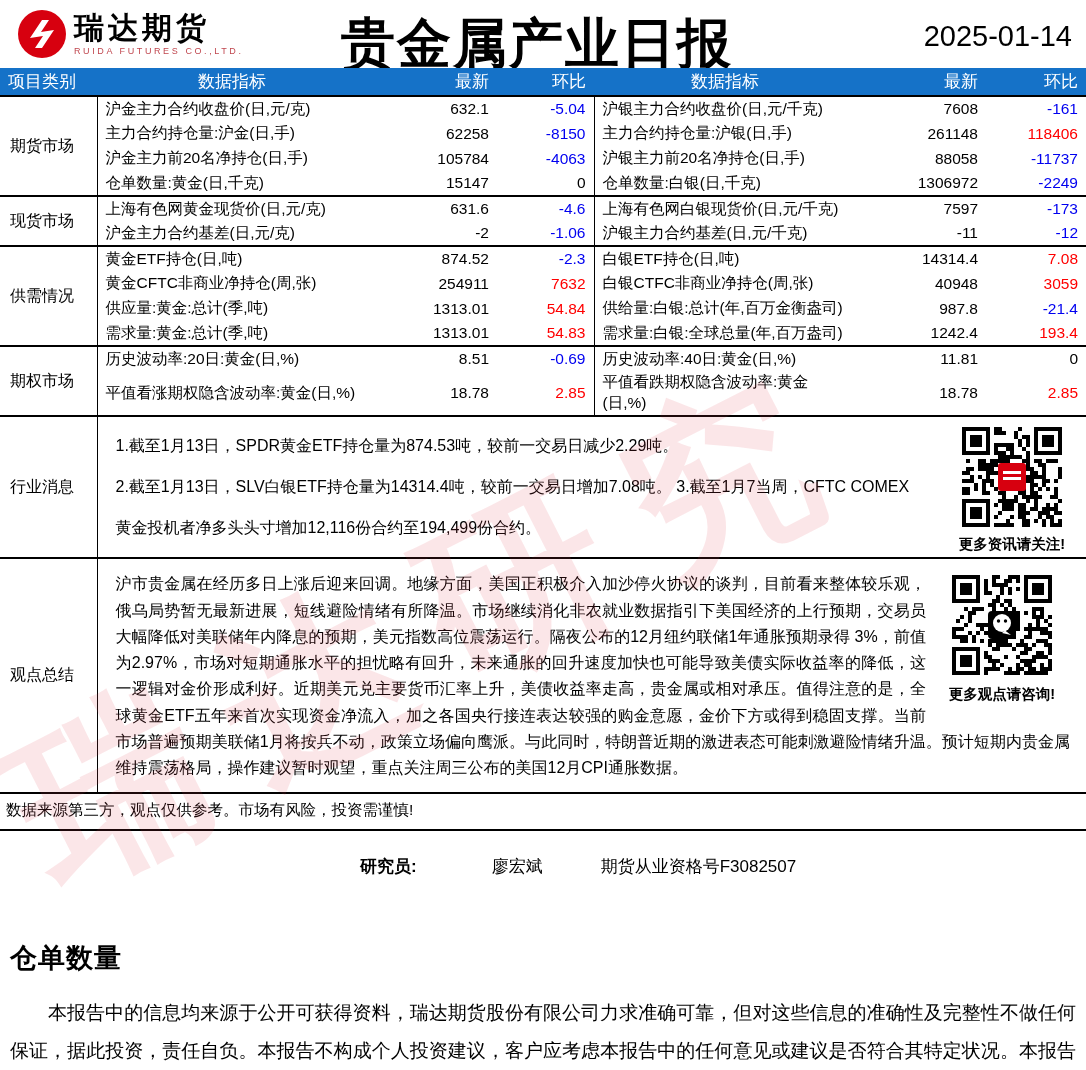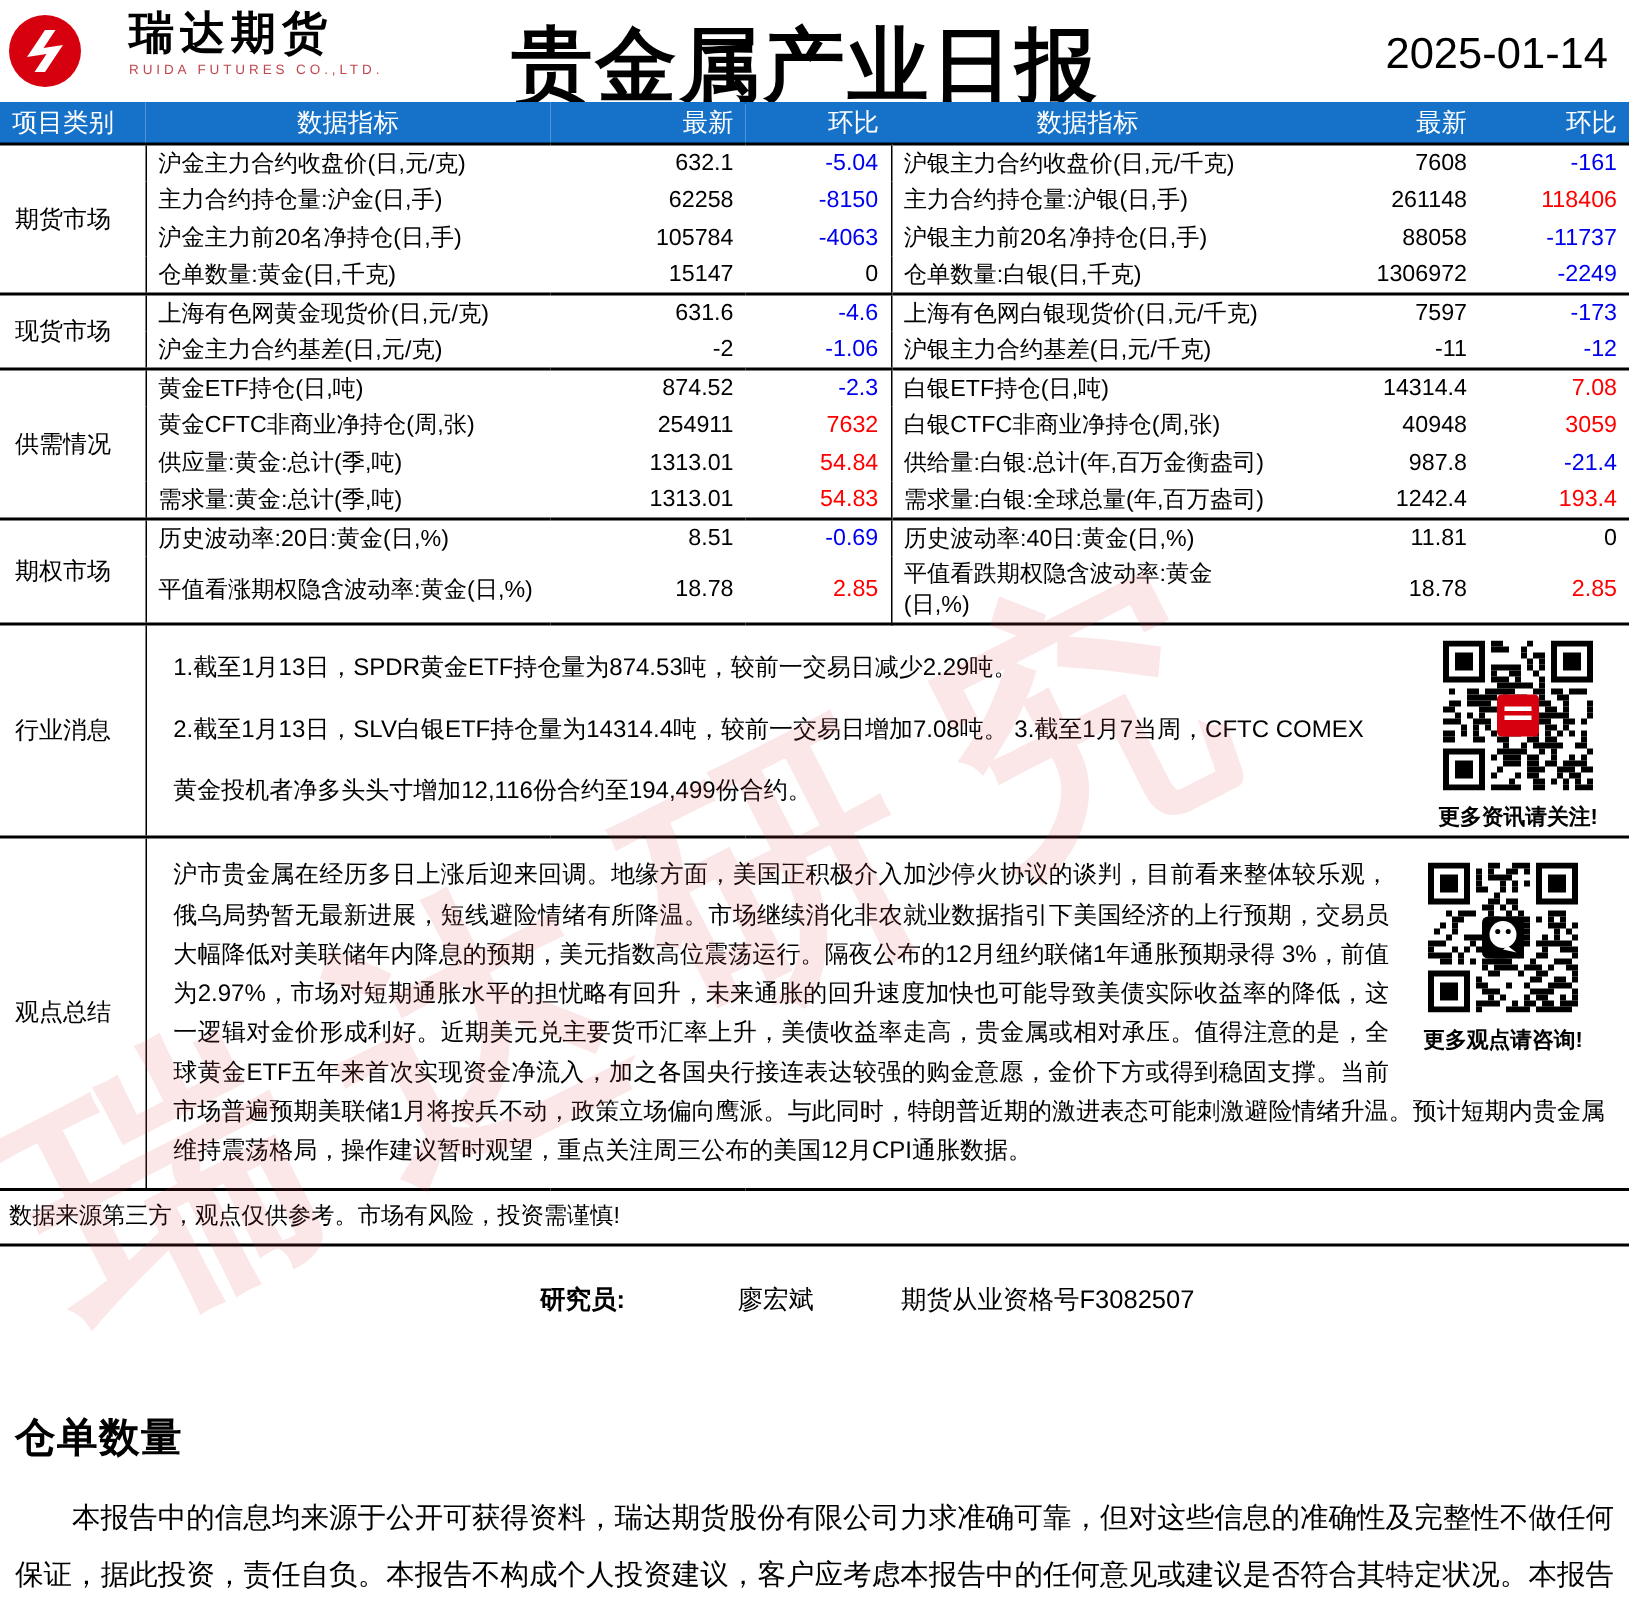--- a/index.html
+++ b/index.html
@@ -4,21 +4,21 @@
 <style>
   * { margin:0; padding:0; box-sizing:border-box; }
   html,body { background:#fff; }
   body {
     width:1086px; height:1070px; overflow:hidden;
     font-family:"Liberation Sans","DejaVu Sans",sans-serif;
     color:#000; position:relative;
   }
   
   .page-header { height:68px; position:relative; }
-  .logo { position:absolute; left:4px; top:8px; display:flex; align-items:flex-start;gap:24px; }
+  .logo { position:absolute; left:16px; top:8px; display:flex; align-items:center; }
   .logo-mark { width:52px; height:52px; margin-right:6px; }
   .logo-txt .cn { font-size:30px; font-weight:bold; letter-spacing:4px; line-height:30px; }
   .logo-txt .en { font-size:9px; color:#c0474f; letter-spacing:2.6px; margin-top:3px; }
   .report-title { position:absolute; left:0; right:12px; top:8px; text-align:center;
     font-size:54px; font-weight:bold; letter-spacing:2px; }
   .report-date { position:absolute; right:14px; top:20px; font-size:29px; }
   
   .table-wrap { position:relative; }
   table { width:1086px; border-collapse:collapse; table-layout:fixed; }
   thead td { background:var(--hdr,#1572C8); color:#fff; font-weight:normal; font-size:17px;

